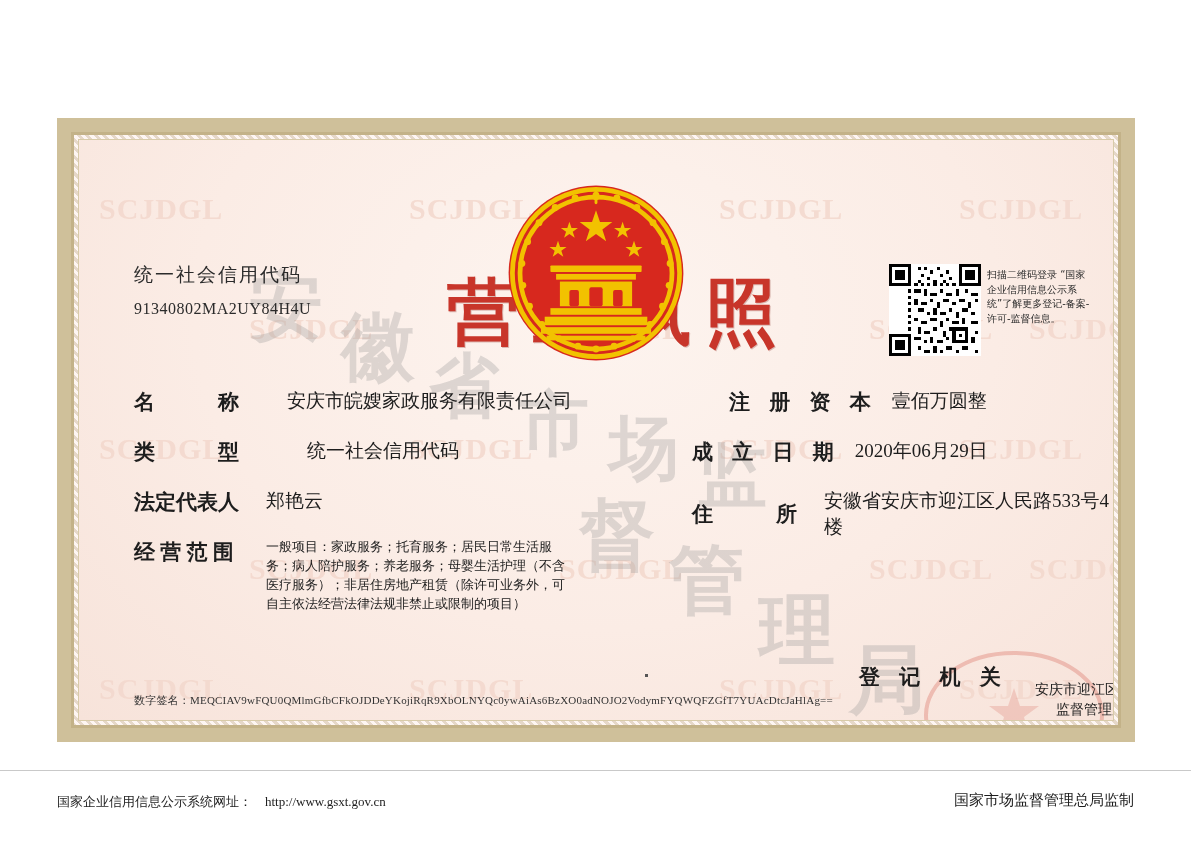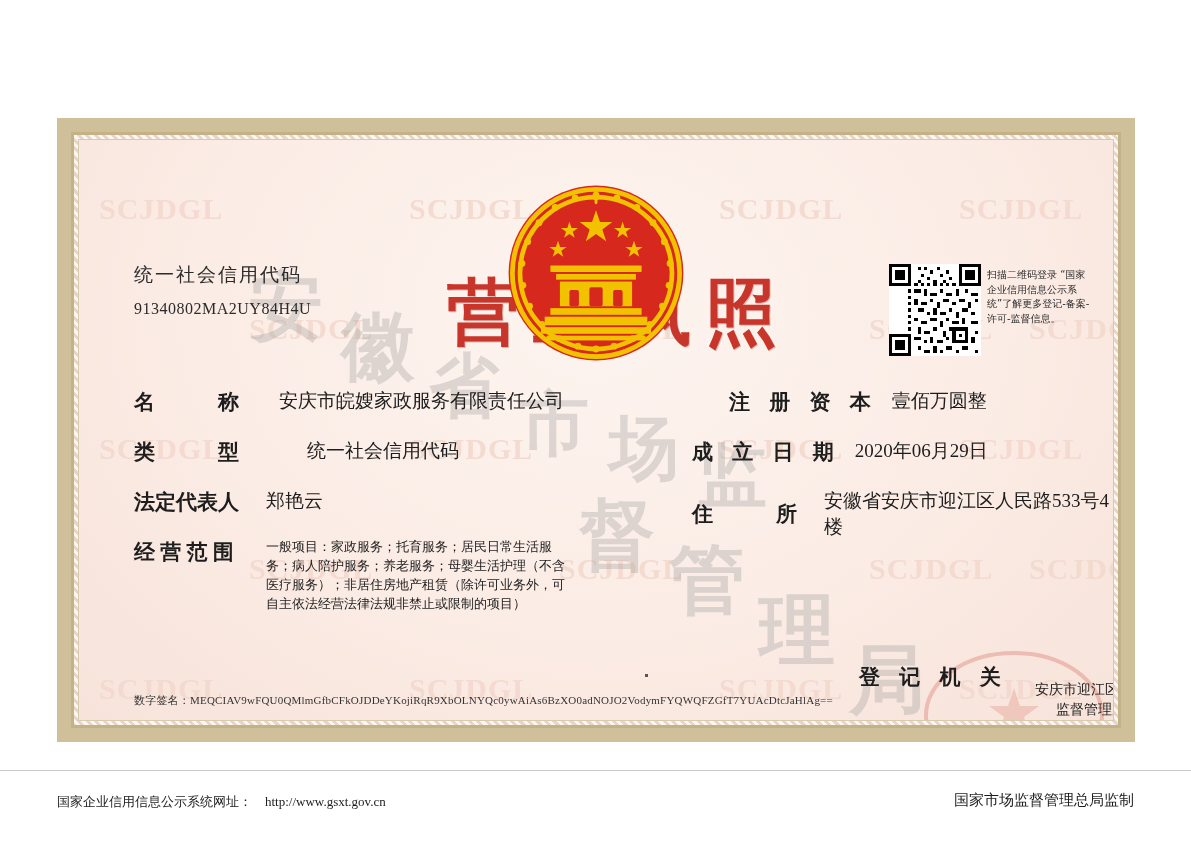--- a/index.html
+++ b/index.html
@@ -516,21 +516,21 @@
               <rect x="21" y="27" width="1" height="1"></rect>
             <rect x="23" y="26" width="2" height="1"></rect>
               <rect x="27" y="27" width="1" height="1"></rect>
           </g>
         </svg>
       </div>
       <div class="qr-note">扫描二维码登录 “国家企业信用信息公示系统”了解更多登记-备案-许可-监督信息。</div>
 
       <div class="fields">
 
-        <div class="row" style="left:55px; top:0px;">
+        <div class="row" style="left:55px; top:0px;gap:8px;">
           <span class="flabel spread4">名　　　称</span>
           <span class="fvalue" style="margin-left:21px;">安庆市皖嫂家政服务有限责任公司</span>
         </div>
 
         <div class="row" style="left:55px; top:50px;gap:41px;">
           <span class="flabel spread4">类　　　型</span>
           <span class="fvalue" style="margin-left:8px;">统一社会信用代码</span>
         </div>
 
         <div class="row" style="left:55px; top:100px;">

